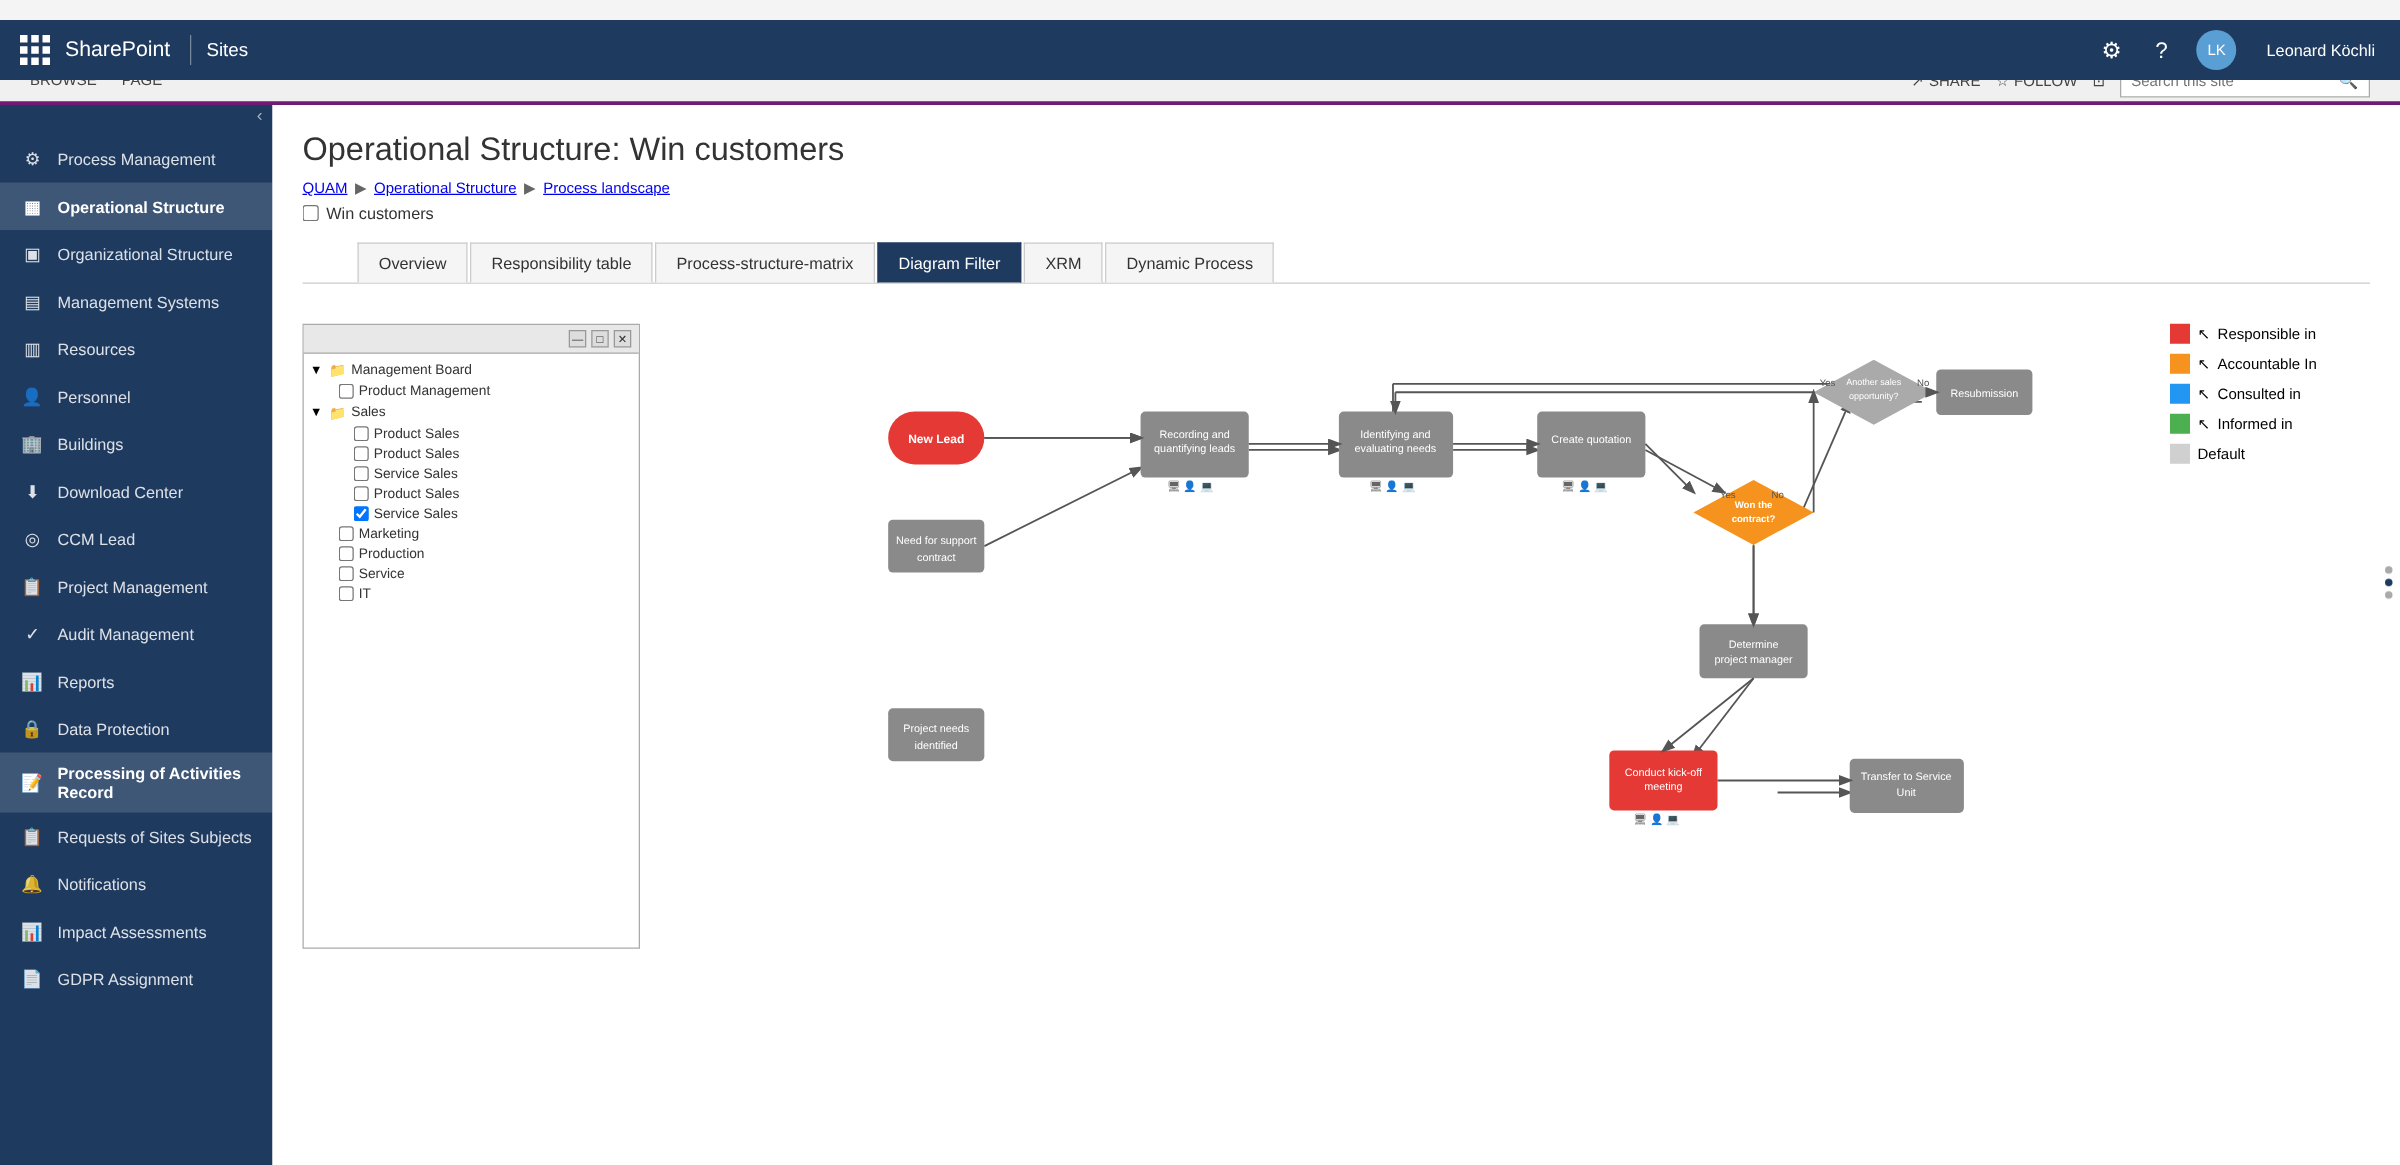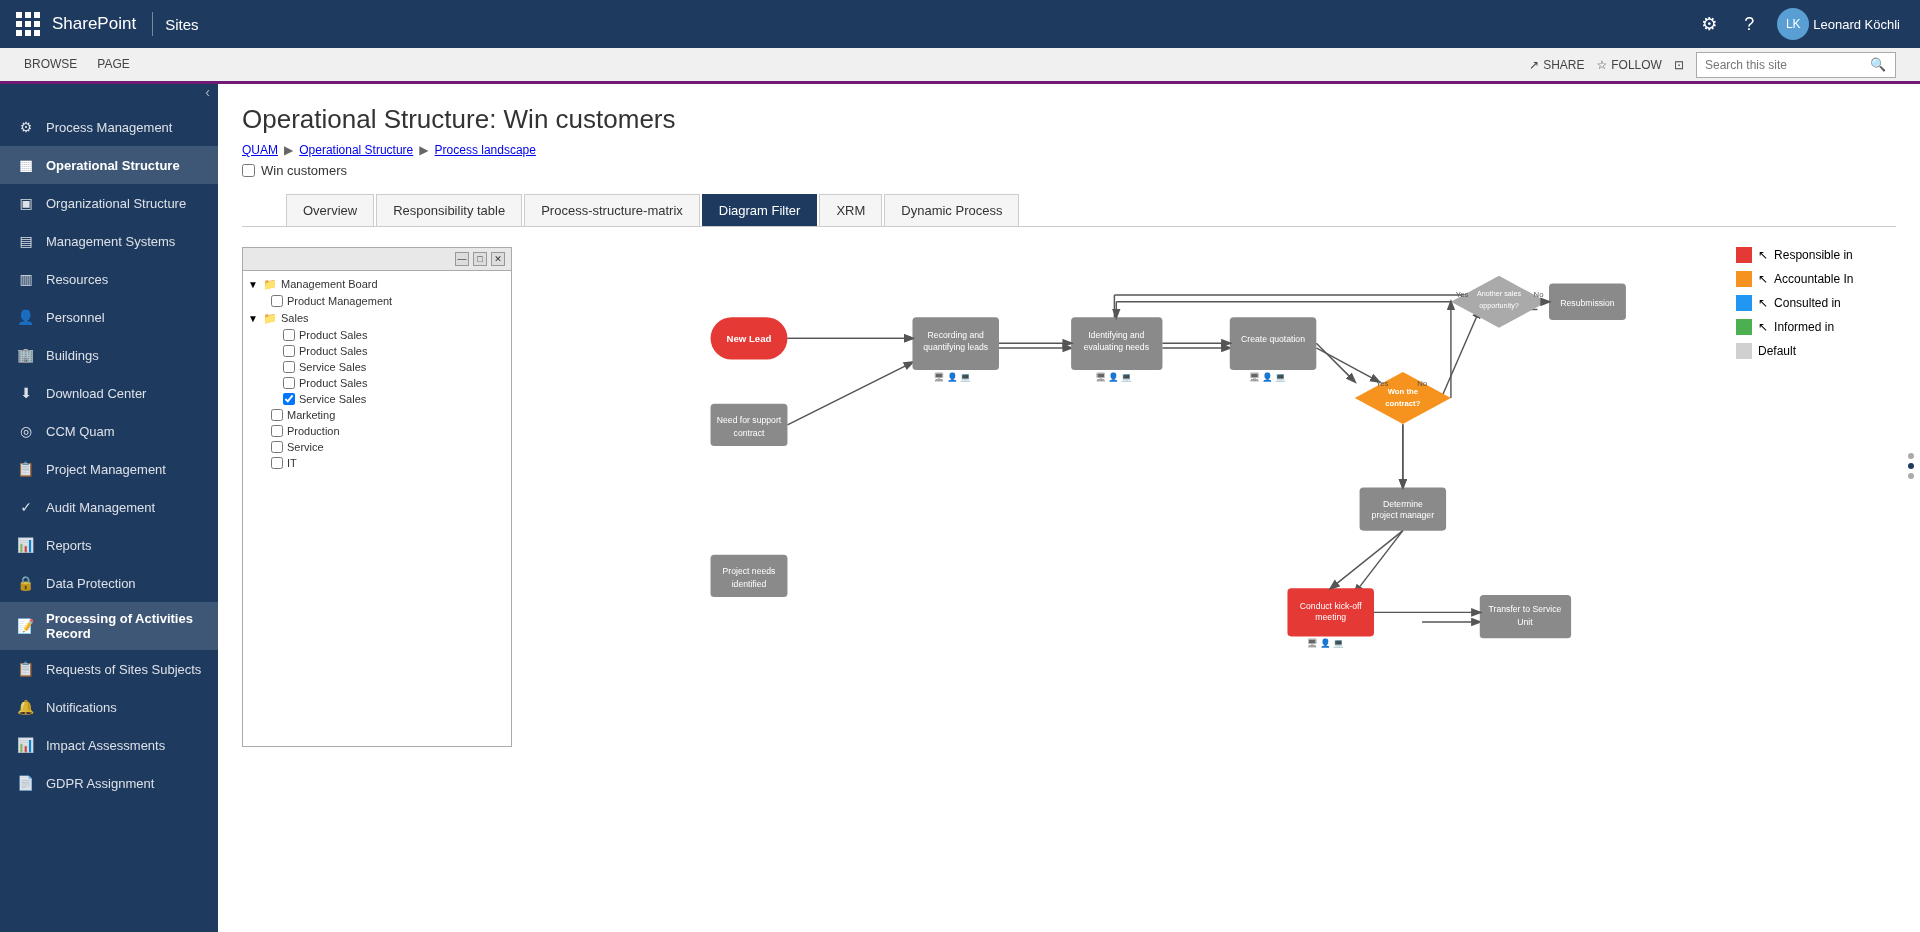--- a/index.html
+++ b/index.html
@@ -7,21 +7,21 @@
 
     
     .top-nav {
       height: 48px;
       background: #1e3a5f;
       display: flex;
       align-items: center;
       padding: 0 12px;
       color: #fff;
       position: fixed;
-      top: 0; left: 0; right: 0;
+      top: 16px; left: 0; right: 0;
       z-index: 100;
     }
     .top-nav .waffle-icon {
       width: 32px; height: 32px;
       display: flex; align-items: center; justify-content: center;
       cursor: pointer; margin-right: 8px;
     }
     .top-nav .waffle-grid {
       display: grid; grid-template-columns: repeat(3,6px); gap: 3px;
     }
@@ -34,21 +34,21 @@
     .top-nav .divider {
       width: 1px; height: 24px; background: rgba(255,255,255,0.4); margin: 0 12px;
     }
     .top-nav .sites-label { font-size: 15px; color: #fff; }
     .top-nav .spacer { flex: 1; }
     .top-nav .nav-icon {
       width: 36px; height: 36px; display: flex; align-items: center; justify-content: center;
       cursor: pointer; border-radius: 4px; font-size: 18px; color: #fff; margin: 0 2px;
     }
     .top-nav .user-info {
-      display: flex; align-items: center; gap: 4px; cursor: pointer; padding: 4px 8px;
+      display: flex; align-items: center; gap: 24px; cursor: pointer; padding: 4px 8px;
       border-radius: 4px;
     }
     .top-nav .user-avatar {
       width: 32px; height: 32px; border-radius: 50%; background: #5a9fd4;
       display: flex; align-items: center; justify-content: center; font-size: 12px; color: #fff;
     }
     .top-nav .user-name { font-size: 13px; color: #fff; }
 
     
     .ribbon {
@@ -149,21 +149,21 @@
     }
     .breadcrumb .sep { color: #666; }
     .page-checkbox-row {
       display: flex; align-items: center; gap: 6px;
       font-size: 13px; color: #333; margin-bottom: 16px;
     }
     .page-checkbox-row input[type=checkbox] { cursor: pointer; }
 
     
     .tabs {
-      display: flex; border-bottom: 1px solid #ccc; margin-bottom: 20px; padding-left: 44px;
+      display: flex; border-bottom: 1px solid #ccc; margin-bottom: 32px; padding-left: 44px;
     }
     .tab {
       padding: 8px 16px; font-size: 13px; cursor: pointer;
       border: 1px solid #ccc; border-bottom: none; margin-right: 2px;
       background: #f5f5f5; color: #333;
     }
     .tab.active {
       background: #1e3a5f; color: #fff; border-color: #1e3a5f;
     }
 
@@ -344,21 +344,21 @@
     <div class="sidebar-item">
       <span class="sidebar-icon">🏢</span>
       <span>Buildings</span>
     </div>
     <div class="sidebar-item">
       <span class="sidebar-icon">⬇</span>
       <span>Download Center</span>
     </div>
     <div class="sidebar-item">
       <span class="sidebar-icon">◎</span>
-      <span>CCM Quam</span>
+      <span>CCM Lead</span>
     </div>
     <div class="sidebar-item">
       <span class="sidebar-icon">📋</span>
       <span>Project Management</span>
     </div>
     <div class="sidebar-item">
       <span class="sidebar-icon">✓</span>
       <span>Audit Management</span>
     </div>
     <div class="sidebar-item">

